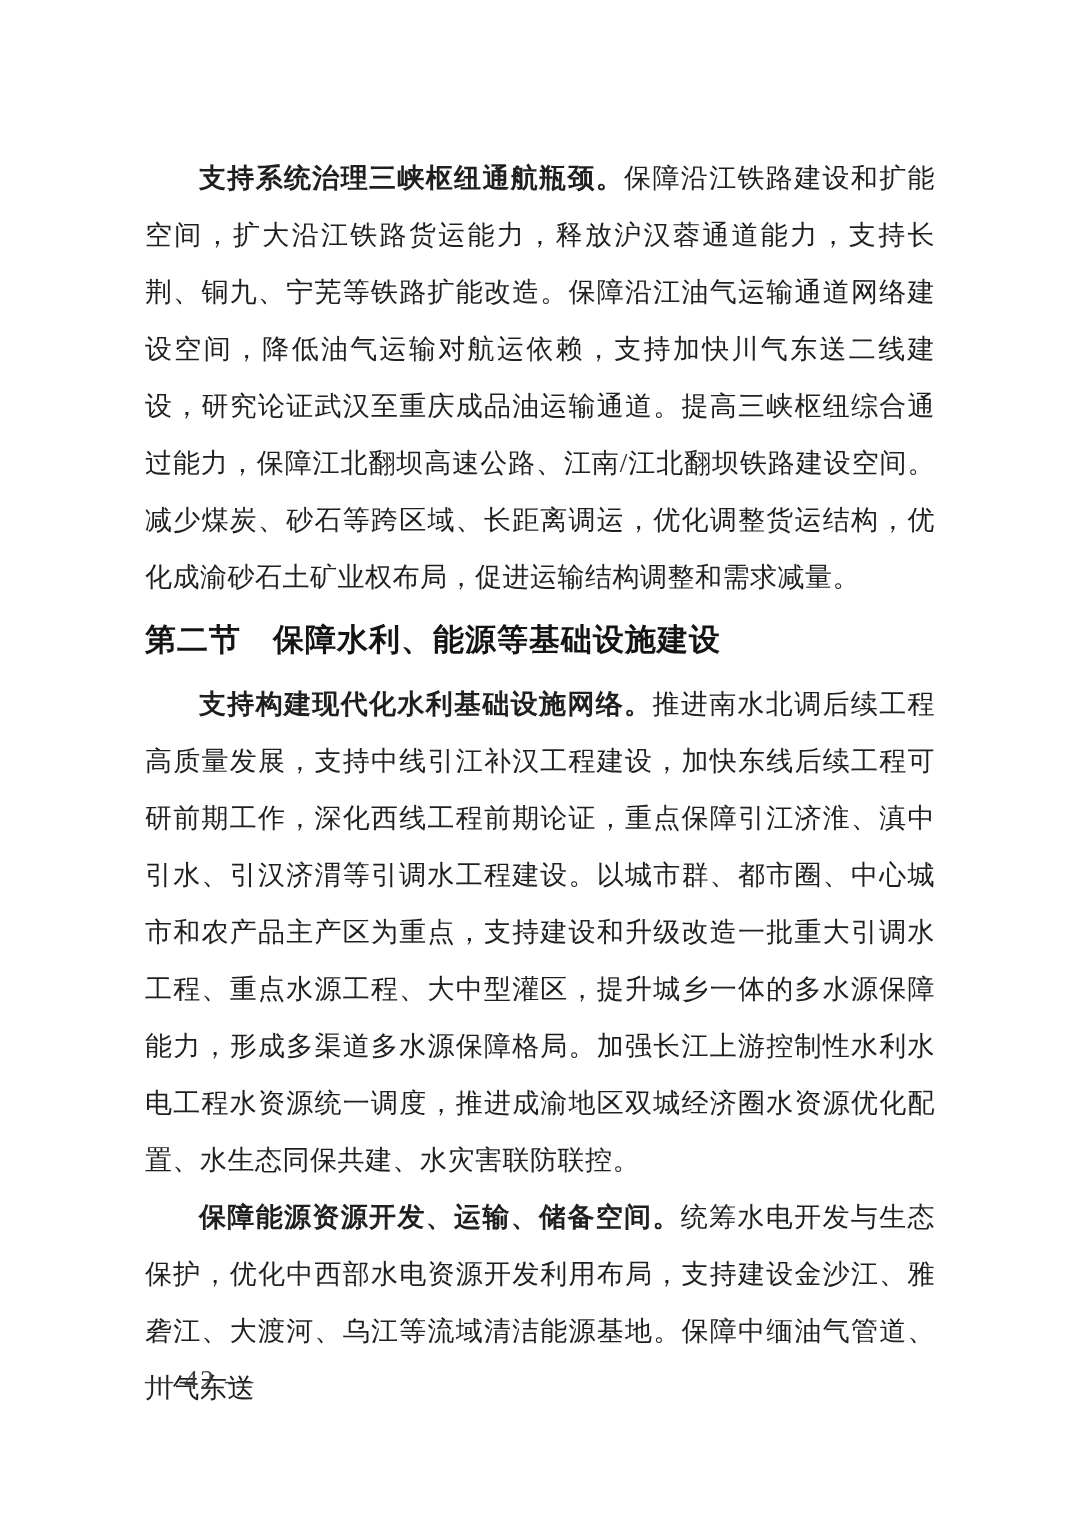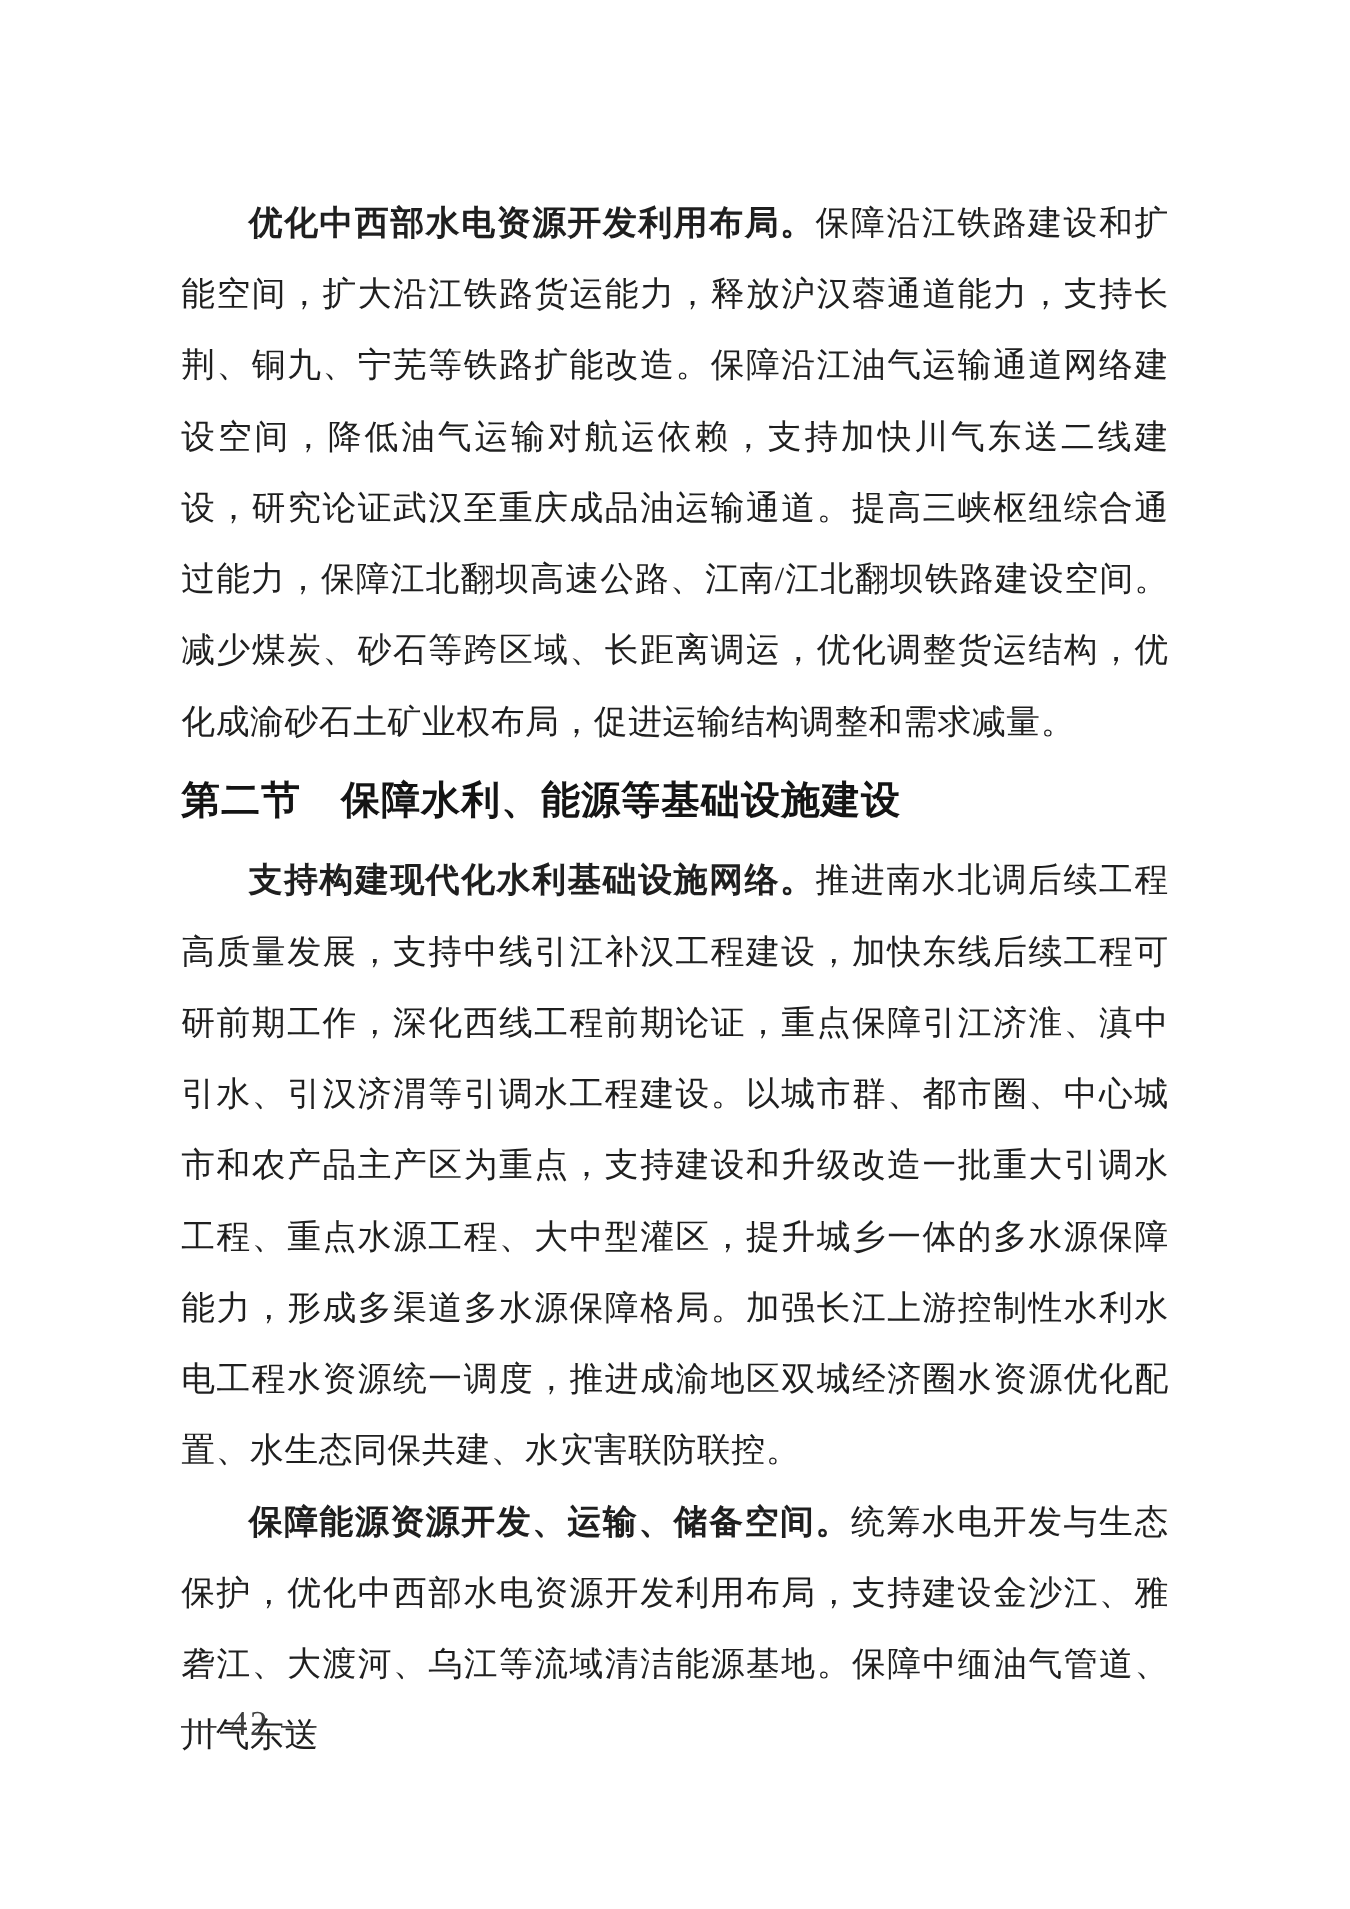--- a/index.html
+++ b/index.html
@@ -54,21 +54,21 @@
     color: #404040;
     letter-spacing: 2px;
   }
 </style>
 </head>
 <body>
 
 <div class="page">
   <div class="content">
 
-    <p class="para"><span class="lead">优化中西部水电资源开发利用布局。</span><span>保障沿江铁路建设和扩能空间，扩大沿江铁路货运能力，释放沪汉蓉通道能力，支持长荆、铜九、宁芜等铁路扩能改造。保障沿江油气运输通道网络建设空间，降低油气运输对航运依赖，支持加快川气东送二线建设，研究论证武汉至重庆成品油运输通道。提高三峡枢纽综合通过能力，保障江北翻坝高速公路、江南/江北翻坝铁路建设空间。减少煤炭、砂石等跨区域、长距离调运，优化调整货运结构，优化成渝砂石土矿业权布局，促进运输结构调整和需求减量。</span></p>
+    <p class="para"><span class="lead">支持系统治理三峡枢纽通航瓶颈。</span><span>保障沿江铁路建设和扩能空间，扩大沿江铁路货运能力，释放沪汉蓉通道能力，支持长荆、铜九、宁芜等铁路扩能改造。保障沿江油气运输通道网络建设空间，降低油气运输对航运依赖，支持加快川气东送二线建设，研究论证武汉至重庆成品油运输通道。提高三峡枢纽综合通过能力，保障江北翻坝高速公路、江南/江北翻坝铁路建设空间。减少煤炭、砂石等跨区域、长距离调运，优化调整货运结构，优化成渝砂石土矿业权布局，促进运输结构调整和需求减量。</span></p>
 
     <h2 class="heading">第二节　保障水利、能源等基础设施建设</h2>
 
     <p class="para"><span class="lead">支持构建现代化水利基础设施网络。</span><span>推进南水北调后续工程高质量发展，支持中线引江补汉工程建设，加快东线后续工程可研前期工作，深化西线工程前期论证，重点保障引江济淮、滇中引水、引汉济渭等引调水工程建设。以城市群、都市圈、中心城市和农产品主产区为重点，支持建设和升级改造一批重大引调水工程、重点水源工程、大中型灌区，提升城乡一体的多水源保障能力，形成多渠道多水源保障格局。加强长江上游控制性水利水电工程水资源统一调度，推进成渝地区双城经济圈水资源优化配置、水生态同保共建、水灾害联防联控。</span></p>
 
     <p class="para"><span class="lead">保障能源资源开发、运输、储备空间。</span><span>统筹水电开发与生态保护，优化中西部水电资源开发利用布局，支持建设金沙江、雅砻江、大渡河、乌江等流域清洁能源基地。保障中缅油气管道、川气东送</span></p>
 
   </div>
 
   <div class="footer">— 42 —</div>

